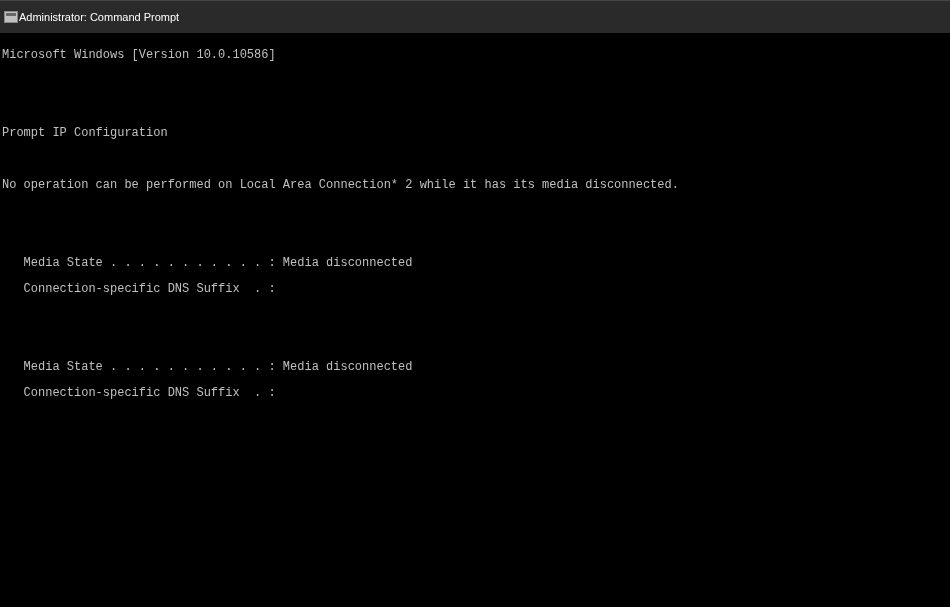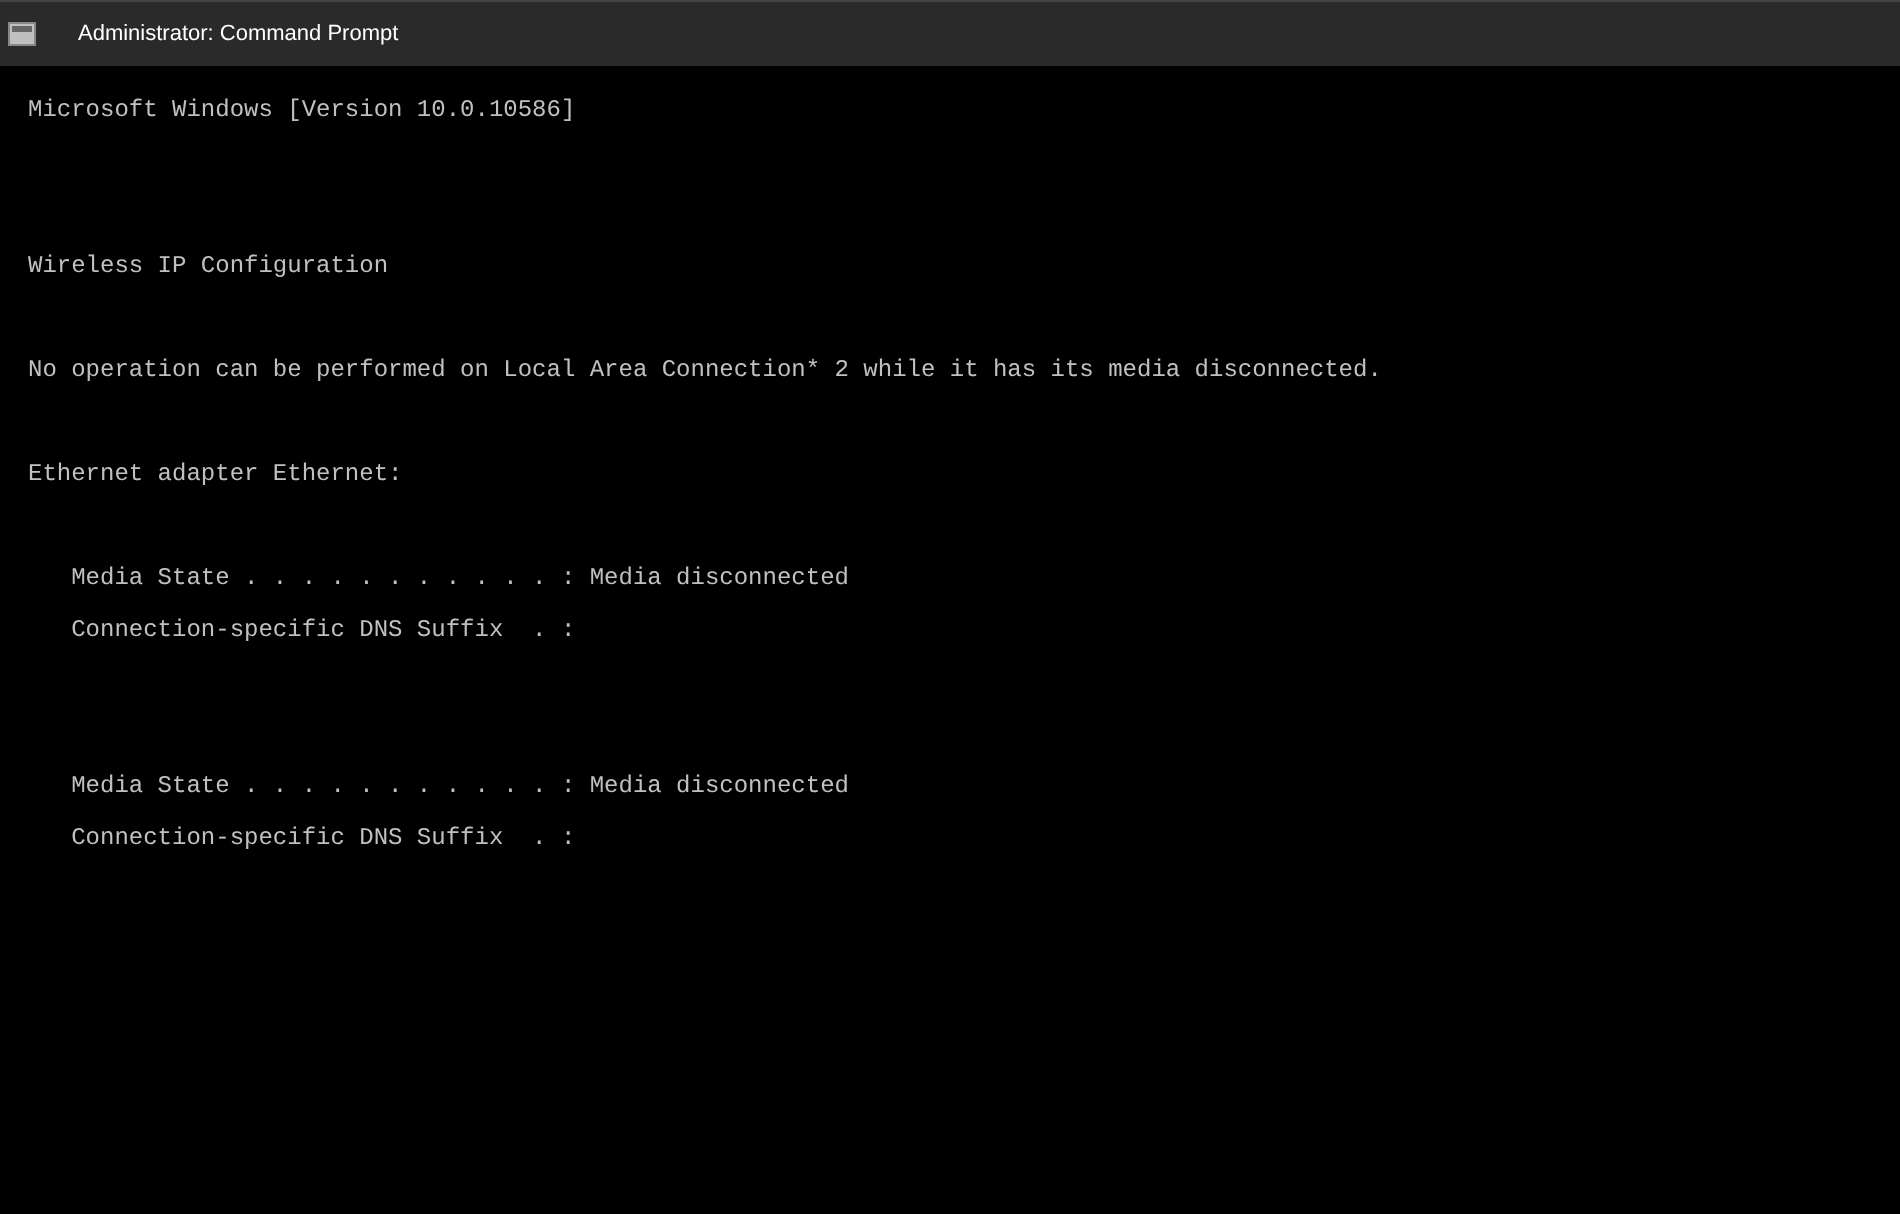--- a/index.html
+++ b/index.html
@@ -15,21 +15,21 @@
       font-family: Consolas, "Courier New", monospace;
     }
     .titlebar {
       height: 22px;
       background: #2a2a2a;
       border-top: 1px solid #444;
       border-bottom: 1px solid #000;
       display: flex;
       align-items: center;
       padding: 16px 4px;
-      gap: 21px;
+      gap: 1px;
     }
     .titlebar-icon {
       width: 14px;
       height: 12px;
       background: #c0c0c0;
       border: 1px solid #888;
       display: inline-flex;
       align-items: center;
       justify-content: center;
       font-size: 7px;
@@ -55,40 +55,38 @@
       background: #000;
       color: #c0c0c0;
       font-size: 12px;
       line-height: 13px;
       padding: 2px 2px;
       white-space: pre;
       letter-spacing: 0px;
     }
     .term-line {
       min-height: 13px;
-      margin-left: 12px;
     }
   </style>
 </head>
 <body>
 
 <div class="titlebar">
   <span class="titlebar-icon"></span>
   <span class="titlebar-text">Administrator: Command Prompt</span>
 </div>
 
 <div class="terminal">
 <div class="term-line">Microsoft Windows [Version 10.0.10586]</div>
 <div class="term-line"></div>
 <div class="term-line"></div>
-<div class="term-line">Wireless IP Configuration</div>
+<div class="term-line">Prompt IP Configuration</div>
 <div class="term-line"></div>
 <div class="term-line">No operation can be performed on Local Area Connection* 2 while it has its media disconnected.</div>
 <div class="term-line"></div>
-<div class="term-line">Ethernet adapter Ethernet:</div>
 <div class="term-line"></div>
 <div class="term-line">   Media State . . . . . . . . . . . : Media disconnected</div>
 <div class="term-line">   Connection-specific DNS Suffix  . :</div>
 <div class="term-line"></div>
 <div class="term-line"></div>
 <div class="term-line">   Media State . . . . . . . . . . . : Media disconnected</div>
 <div class="term-line">   Connection-specific DNS Suffix  . :</div>
 <div class="term-line"></div>
 <div class="term-line"></div>
 

